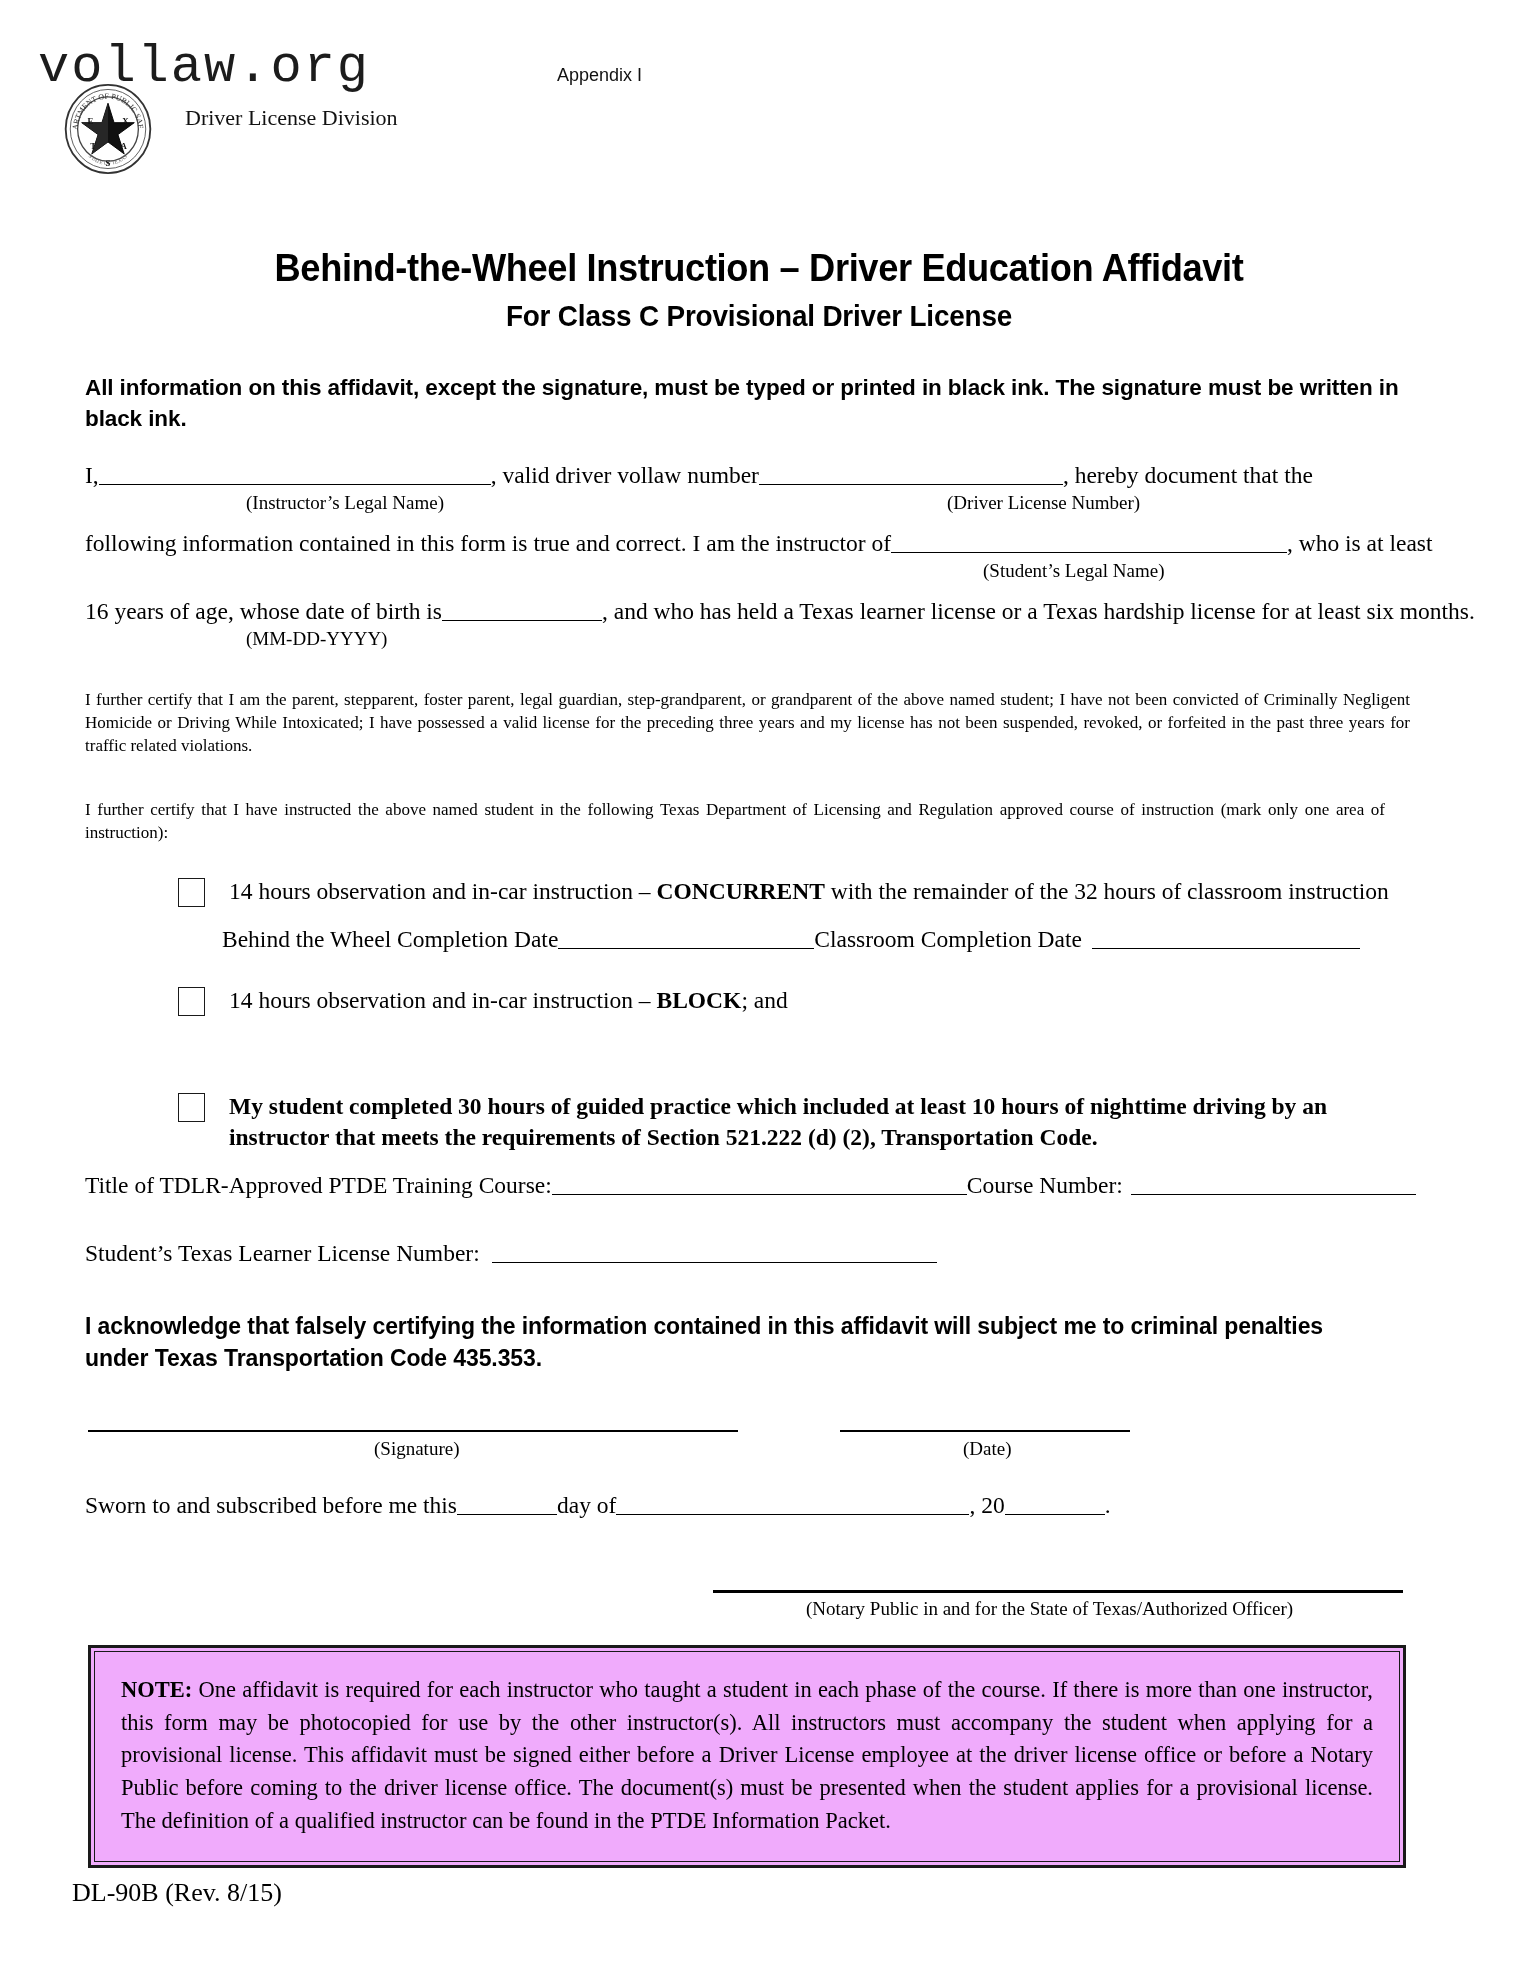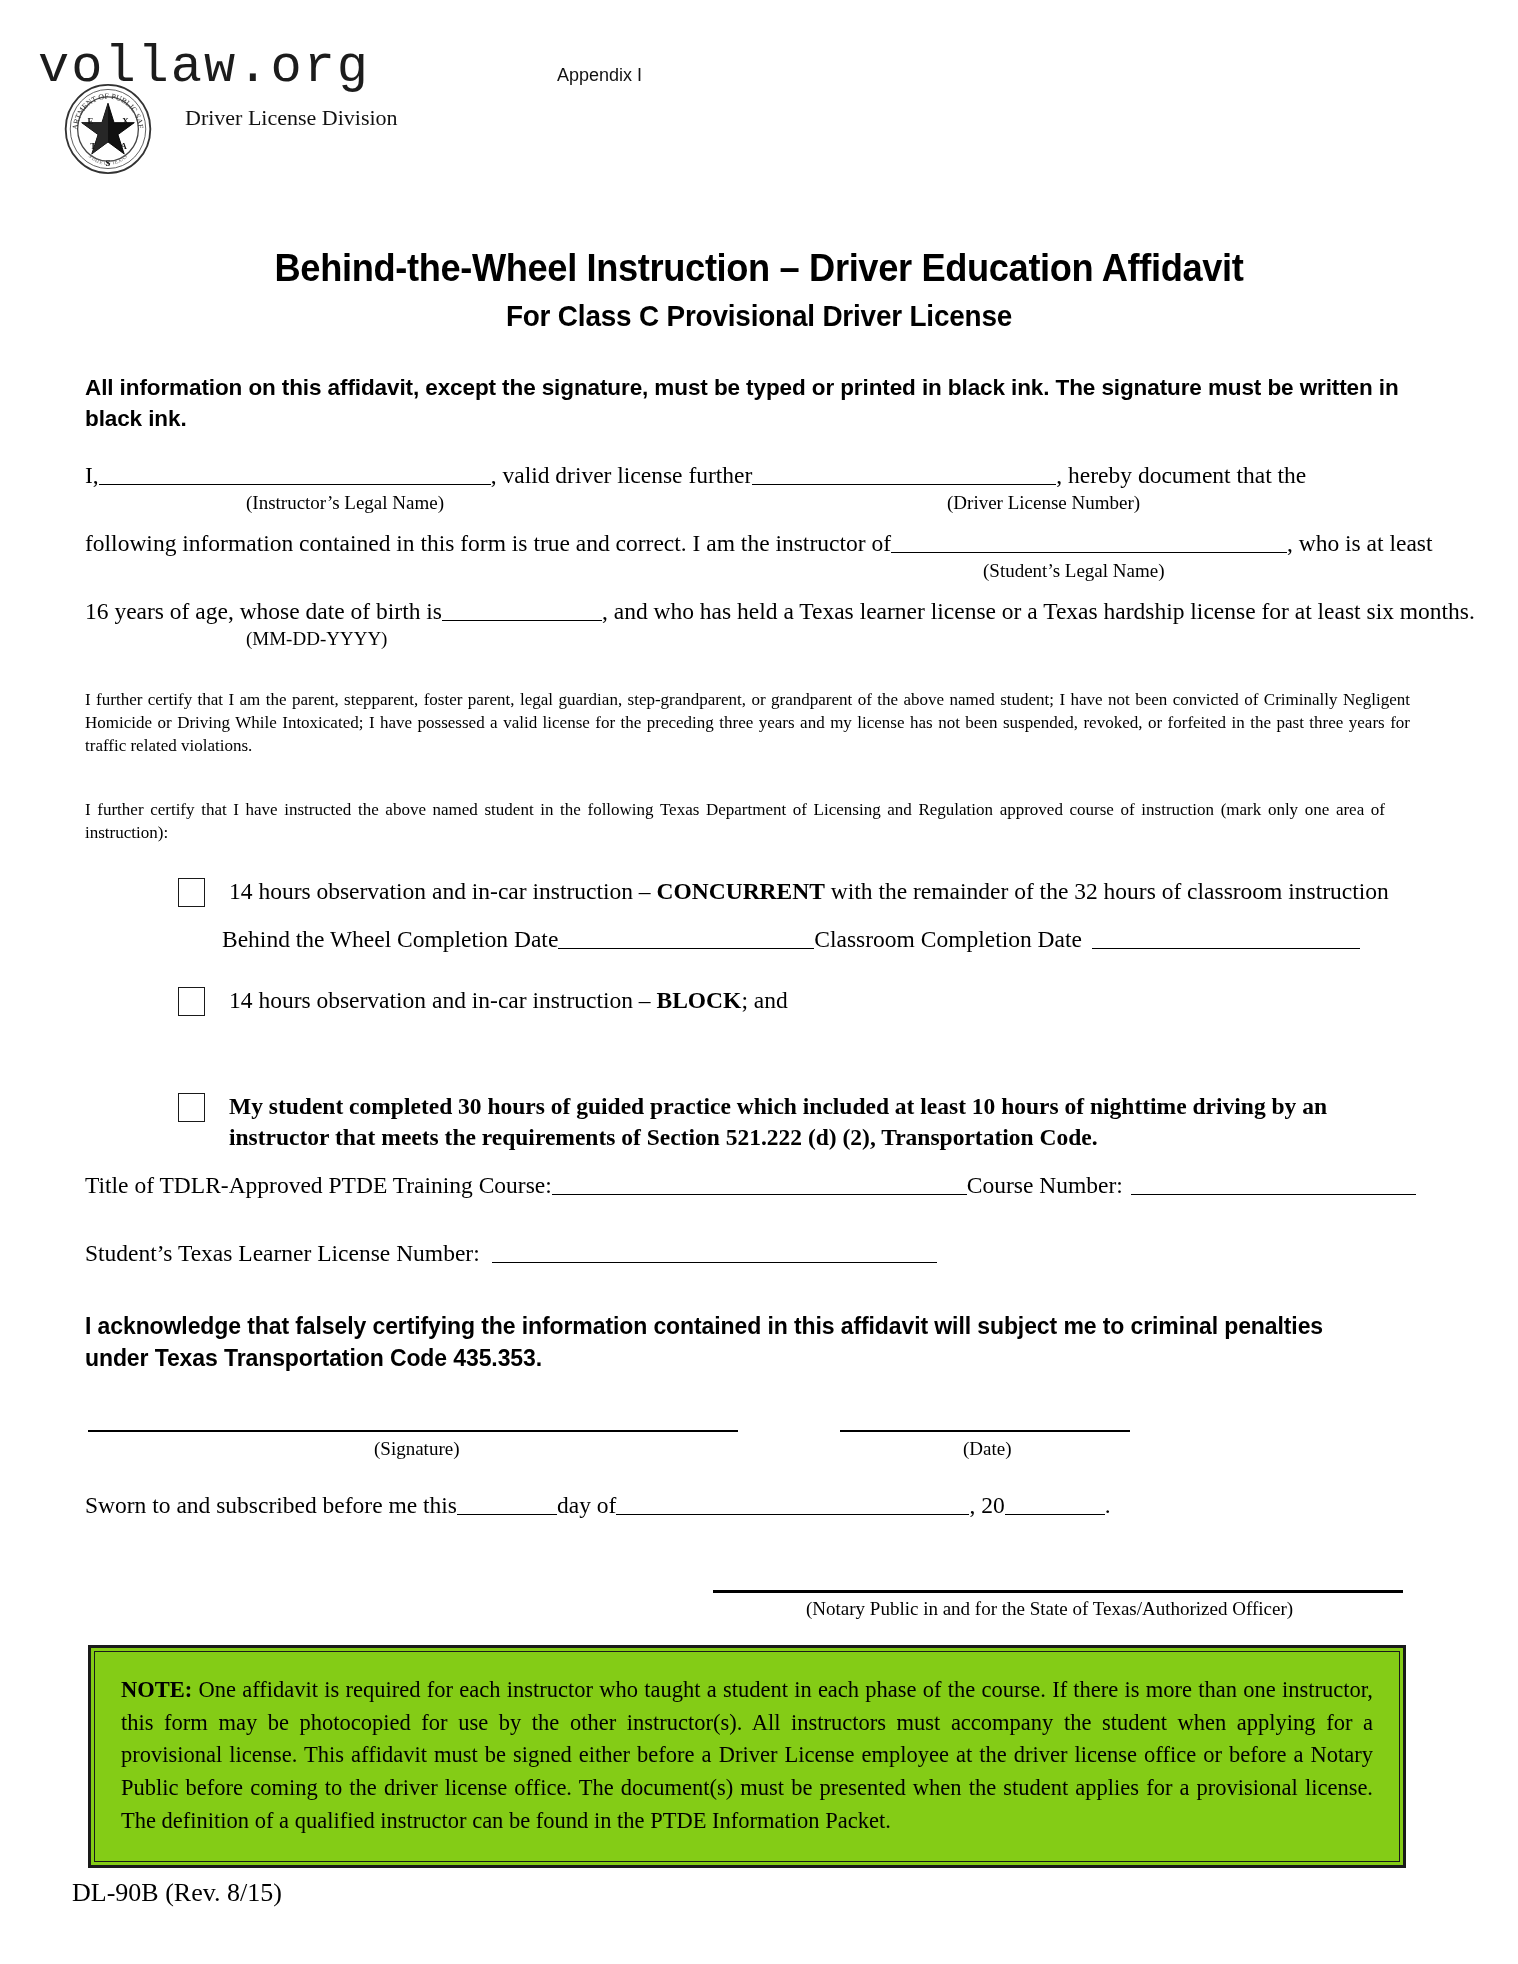--- a/index.html
+++ b/index.html
@@ -151,21 +151,21 @@
 
   
   .notebox {
     position: absolute;
     left: 88px;
     top: 1645px;
     width: 1318px;
     box-sizing: border-box;
     border: 3px solid #1a1a1a;
     padding: 3px;
-    background: #84cc16;
+    background: #f0abfc;
   }
   .notebox-inner {
     border: 1.4px solid #1a1a1a;
     padding: 22px 26px 24px 26px;
     box-sizing: border-box;
   }
   .note-text {
     font-size: 22.5px;
     line-height: 1.45;
     text-align: justify;
@@ -220,21 +220,21 @@
     <div class="dld">Driver License Division</div>
     <div class="appendix">Appendix I</div>
   </div>
 
   <div class="title">Behind-the-Wheel Instruction – Driver Education Affidavit</div>
   <div class="subtitle">For Class C Provisional Driver License</div>
 
   <div class="instr sans-bold">All information on this affidavit, except the signature, must be typed or printed in black ink. The signature must be written in black ink.</div>
 
   <div class="ln" style="left:85px; top:462px;">
-    <span>I,</span><span class="blank" style="width:392px;"></span><span>, valid driver license further</span><span class="blank" style="width:304px;"></span><span>, hereby document that the</span>
+    <span>I,</span><span class="blank" style="width:392px;"></span><span>, valid driver vollaw number</span><span class="blank" style="width:304px;"></span><span>, hereby document that the</span>
   </div>
   <div class="caption" style="left:246px; top:492px;">(Instructor’s Legal Name)</div>
   <div class="caption" style="left:947px; top:492px;">(Driver License Number)</div>
 
   <div class="ln" style="left:85px; top:530px;">
     <span>following information contained in this form is true and correct. I am the instructor of</span><span class="blank" style="width:396px;"></span><span>, who is at least</span>
   </div>
   <div class="caption" style="left:983px; top:560px;">(Student’s Legal Name)</div>
 
   <div class="ln" style="left:85px; top:598px;">

